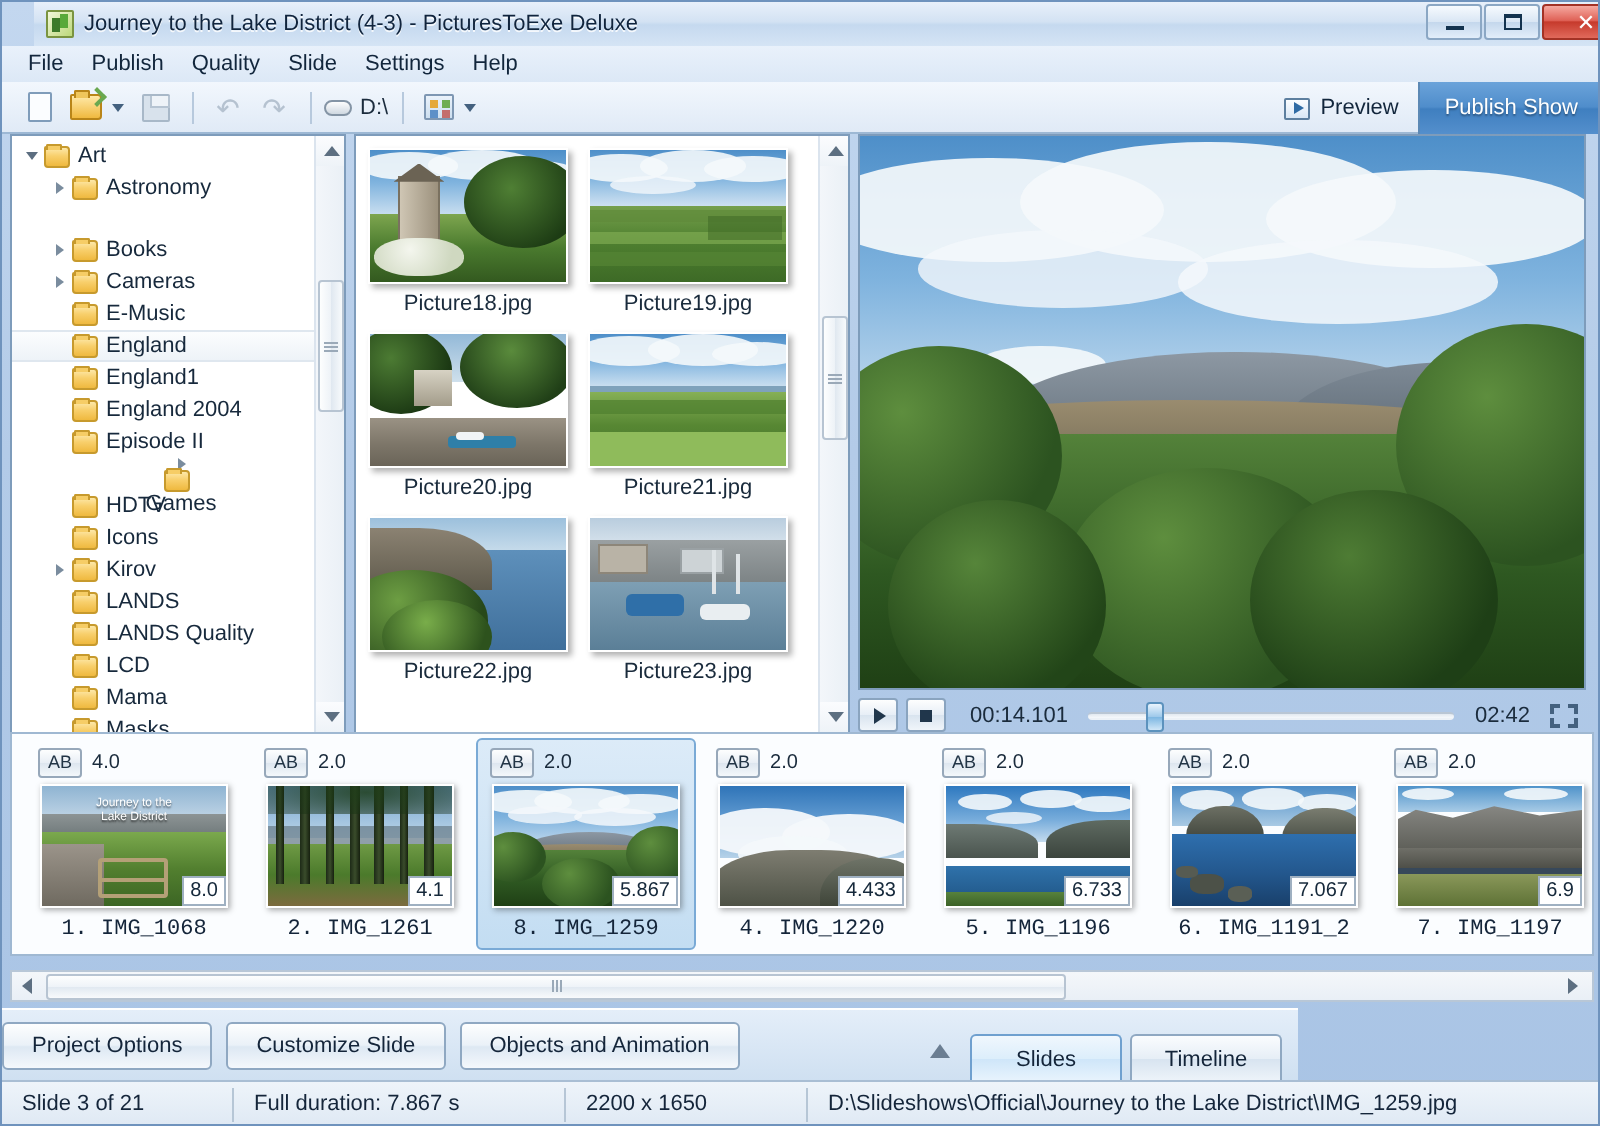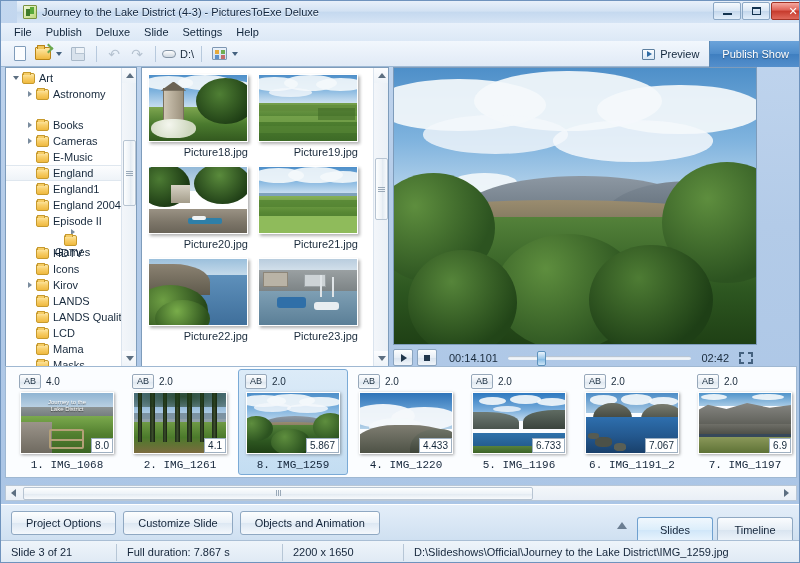--- a/index.html
+++ b/index.html
@@ -120,21 +120,21 @@
     position: absolute; left: 4px; top: 66px; width: 792px; height: 300px;
     display: flex; gap: 4px;
   }
 
   .panel {
     background: #ffffff; border: 1px solid #7e9cbb;
     position: relative; overflow: hidden;
   }
 
   
-  #tree-panel { width: 132px; height: 300px; }
+  #tree-panel { width: 168px; height: 300px; }
   .tree-scroll { position:absolute; left:0; top:0; right:15px; bottom:0; overflow:hidden; padding-top:2px; }
   .tree-row {
     display:flex; align-items:center; height:16px; padding-left:4px; font-size:11px; color:#17293c;
     white-space: nowrap;
   }
   .tree-row.selected {
     background: linear-gradient(to bottom,#fcfdfe,#eef3f8);
     border-top:1px solid #dfe7ef; border-bottom:1px solid #dfe7ef;
   }
   .tw { width:12px; display:flex; align-items:center; justify-content:center; flex:none; }
@@ -151,21 +151,21 @@
 
   
   #files-panel { width: 248px; height: 300px; }
   .files-scroll { position:absolute; left:0; top:0; right:15px; bottom:0; overflow:hidden; padding: 6px 0 0 6px; }
   .fgrid { display:flex; flex-wrap:wrap; gap: 8px 10px; }
   .fitem { width: 100px; }
   .fthumb {
     width: 100px; height: 68px; border:1px solid #ffffff; position:relative; overflow:hidden;
     box-shadow: 2px 2px 3px rgba(0,0,0,.3);
   }
-  .fname { text-align:right; font-size:11px; color:#1a2b3c; margin-top:4px; white-space:nowrap; }
+  .fname { text-align:center; font-size:11px; color:#1a2b3c; margin-top:4px; white-space:nowrap; }
 
   
   #preview-panel { width: 364px; height: 300px; border:none; background: transparent; }
   .preview-frame {
     width: 364px; height: 278px; border:1px solid #7e9cbb; background: #000; overflow: hidden; position: relative;
   }
   .player {
     width: 364px; height: 22px; display:flex; align-items:center; gap:4px; padding-top:3px;
   }
   .pbtn {
@@ -264,24 +264,24 @@
   .hs-thumb {
     height:13px; border:1px solid #b7c4d2; border-radius:2px; margin-left:2px;
     background: linear-gradient(to bottom,#fdfefe,#eef3f8 50%,#e1e9f1 51%,#f8fafc);
     display:flex; align-items:center; justify-content:center;
   }
   .hgrip { display:flex; gap:1px; }
   .hgrip i { display:block; width:1px; height:6px; background:#9aa9b8; }
 
   
   .bottombar {
-    position:absolute; left:0; top:503px; width:800px; height:36px;
+    position:absolute; left:0; top:503px; width:648px; height:36px;
     background: linear-gradient(to bottom,#e4eef9,#cfe0f1);
     border-top:1px solid #ffffff;
-    display:flex; align-items:center; padding-left:10px; gap:7px;
+    display:flex; align-items:center; gap:7px;
   }
   .bbtn {
     height:24px; padding: 0 14px; display:flex; align-items:center;
     font-size:11px; color:#14253a; border:1px solid #8fa8c2; border-radius:3px;
     background: linear-gradient(to bottom,#fdfefe,#eaf1f8 48%,#dde8f3 52%,#f4f8fc);
   }
   .bb-right { position:absolute; right:8px; top:0; height:36px; display:flex; align-items:flex-end; gap:0; }
   .tri-toggle { width:22px; height:24px; display:flex; align-items:center; justify-content:center; margin-bottom:4px;}
   .tri-toggle i { width:0;height:0;border-left:5px solid transparent;border-right:5px solid transparent;border-bottom:7px solid #6b7e92;}
   .tab {
@@ -336,21 +336,21 @@
       <div class="wbtn">
           <span class="glyph-max"></span>
         </div>
       <div class="wbtn close">✕</div>
     </div>
   </div>
 
   <div class="menubar">
     <div class="menuitem">File</div>
     <div class="menuitem">Publish</div>
-    <div class="menuitem">Deluxe</div>
+    <div class="menuitem">Quality</div>
     <div class="menuitem">Slide</div>
     <div class="menuitem">Settings</div>
     <div class="menuitem">Help</div>
   </div>
 
   <div class="toolbar">
     <div class="tb-btn">
         <span class="ic-doc"></span>
       </div>
     <div class="tb-btn">

